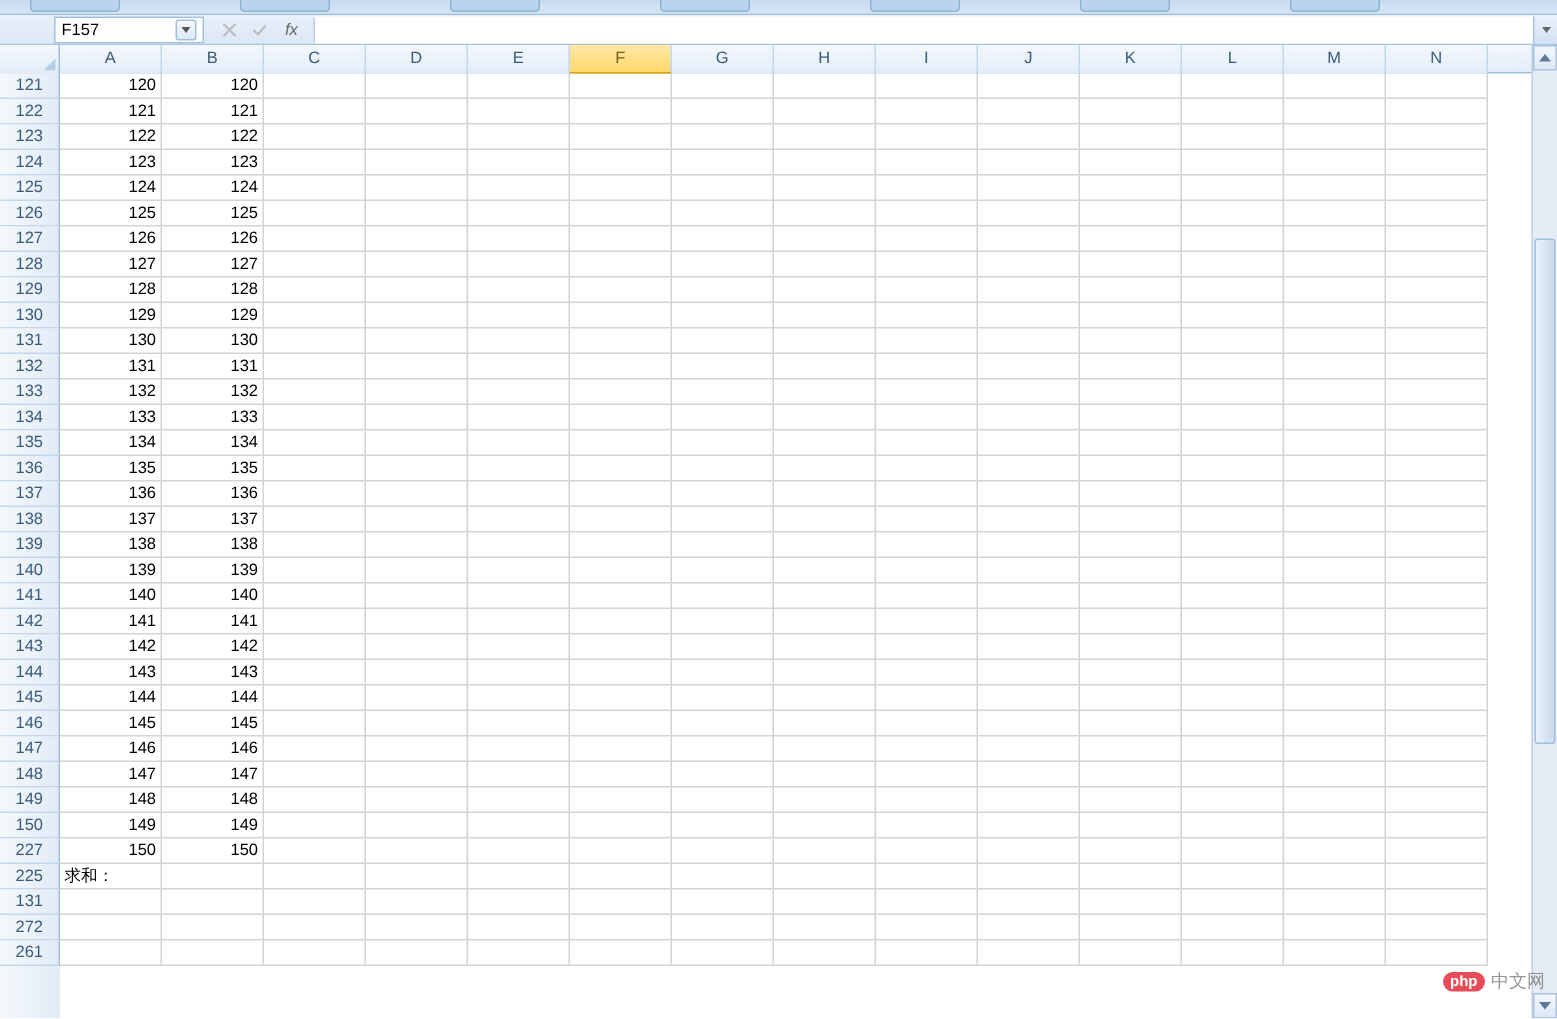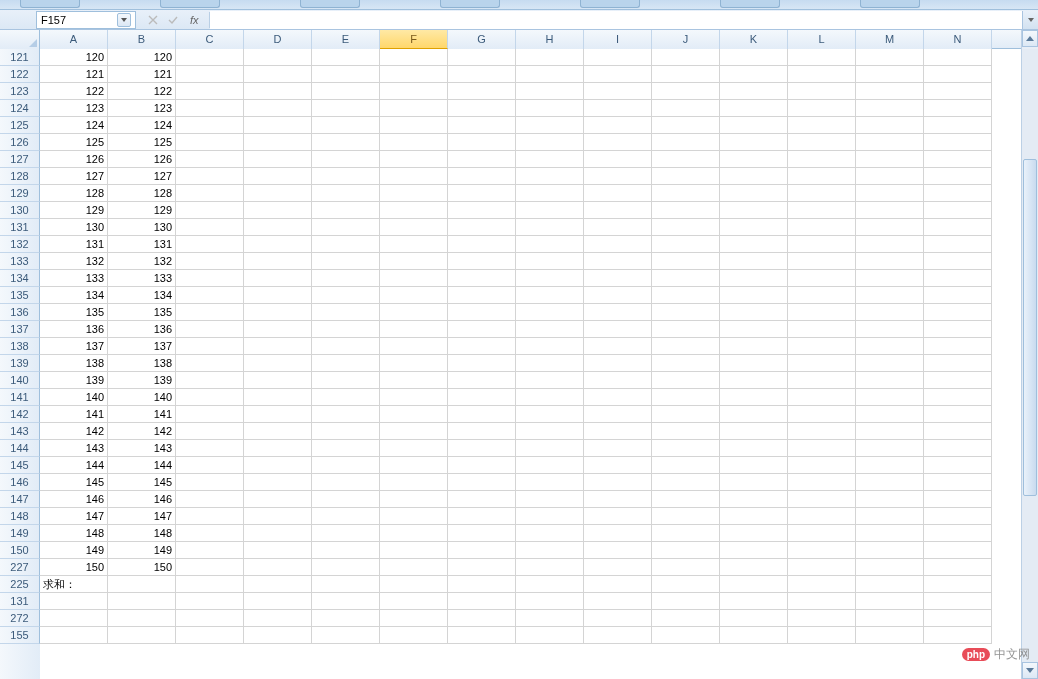--- a/index.html
+++ b/index.html
@@ -321,21 +321,21 @@
         <div class="row-h">145</div>
         <div class="row-h">146</div>
         <div class="row-h">147</div>
         <div class="row-h">148</div>
         <div class="row-h">149</div>
         <div class="row-h">150</div>
         <div class="row-h">227</div>
         <div class="row-h">225</div>
         <div class="row-h">131</div>
         <div class="row-h">272</div>
-        <div class="row-h">155</div>
+        <div class="row-h">261</div>
       </div>
     <div class="cells" id="cells-slot">
         <div class="row">
           <div class="cell num" style="width: 68px;">120</div>
           <div class="cell num" style="width: 68px;">120</div>
           <div class="cell num" style="width: 68px;"></div>
           <div class="cell num" style="width: 68px;"></div>
           <div class="cell num" style="width: 68px;"></div>
           <div class="cell num" style="width: 68px;"></div>
           <div class="cell num" style="width: 68px;"></div>

